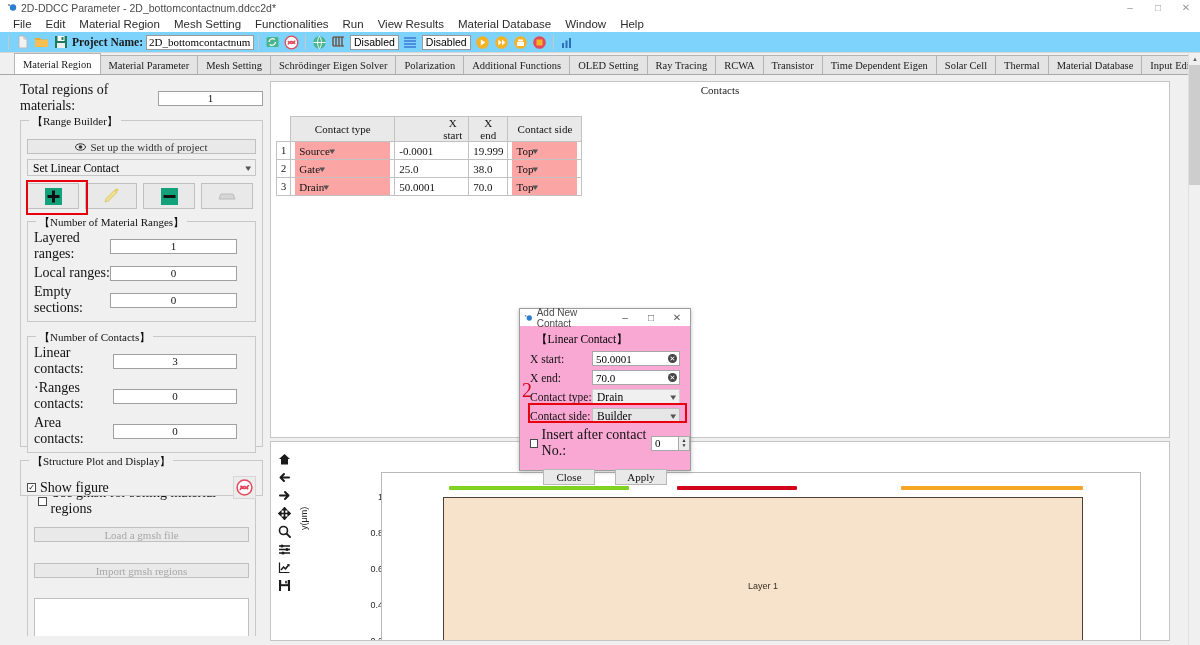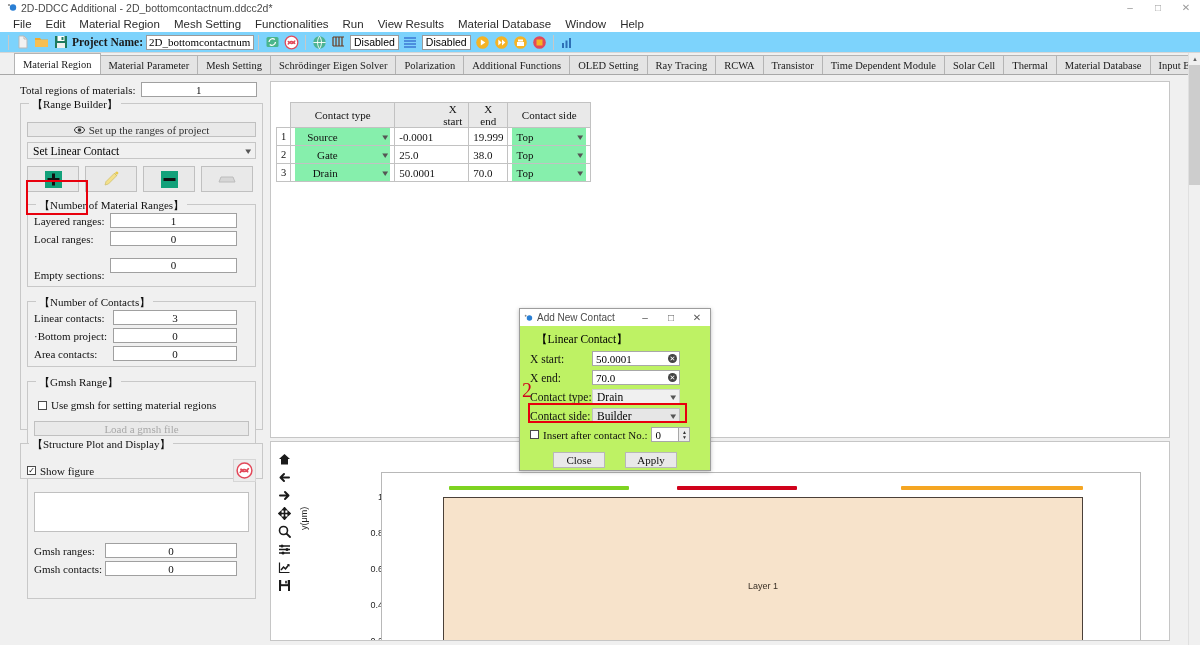--- a/index.html
+++ b/index.html
@@ -87,21 +87,21 @@
 
   
   .content { position: absolute; left: 0; top: 75px; width: 1200px; height: 570px; background: #f0f0f0; }
 
   
   .leftpanel {
     position: absolute; left: 20px; top: 7px; width: 243px; height: 557px;
     background: #f0f0f0; overflow: hidden;
   }
   .row { display: flex; align-items: center; margin-bottom: 3px; }
-  .fld-label { font-family: "Liberation Serif", serif; font-size: 11px; color: #111; }
+  .fld-label { font-family: "Liberation Serif", serif; font-size: 14px; color: #111; }
   .fld-input {
     background: #ffffff; border: 1px solid #a0a0a0; height: 15px;
     font-family: "Liberation Serif", serif; font-size: 11px; color: #111;
     display: flex; align-items: center; justify-content: center;
   }
   .group {
     border: 1px solid #c8c8c8; position: relative; background: #f0f0f0;
   }
   .group-title {
     position: absolute; top: -7px; left: 8px; background: #f0f0f0; padding: 0 3px;
@@ -150,43 +150,43 @@
   table.contacts td {
     border: 1px solid #c2c2c2; height: 18px; padding: 0 4px; color: #111;
     background: #ffffff;
   }
   td.rownum {
     border: none; background: transparent; padding: 0 3px 0 0; text-align: center;
     font-size: 10.5px; width: 10px;
   }
   td.combo-cell { background: #e9e9e9; padding: 0; }
   .cell-combo {
-    display: flex; align-items: center; justify-content: flex-end;
-    height: 100%; padding: 0 3px 0 4px; background: #86efac; gap: 45px;
+    display: flex; align-items: center; justify-content: flex-start;
+    height: 100%; padding: 0 3px 0 4px; background: #fca5a5;
   }
 
   
   .plot-panel {
     position: absolute; left: 270px; top: 366px; width: 900px; height: 200px;
     background: #ffffff; border: 1px solid #c6c6c6; overflow: hidden;
   }
   .mpl-toolbar {
     position: absolute; left: 0; top: 0; width: 26px; height: 200px;
     display: flex; flex-direction: column; align-items: center; padding-top: 8px;
   }
   .mpl-btn { width: 20px; height: 18px; display: flex; align-items: center; justify-content: center; }
 
   .axis-label {
     font-family: "Liberation Sans", sans-serif; font-size: 9px; color: #262626;
   }
 
   
   .dialog {
-    position: absolute; left: 519px; top: 233px; width: 192px; height: 163px;
-    background: #bef264; border: 1px solid #9d9d9d;
+    position: absolute; left: 519px; top: 233px; width: 172px; height: 163px;
+    background: #f9a8d4; border: 1px solid #9d9d9d;
     box-shadow: 0 1px 4px rgba(0,0,0,0.25);
   }
   .dlg-title {
     height: 17px; background: #ffffff; display: flex; align-items: center;
     font-size: 10px; color: #4a4a4a; padding-left: 4px;
   }
   .dlg-btns { margin-left: auto; display: flex; }
   .dlg-btn { width: 26px; height: 17px; display: flex; align-items: center; justify-content: center; font-size: 10px; color: #5a5a5a; }
   .dlg-row { display: flex; align-items: center; margin: 2px 0 0 10px; }
   .dlg-lbl { font-family: "Liberation Serif", serif; font-size: 11.5px; color: #111; width: 62px; }
@@ -237,21 +237,21 @@
 
 <div id="app">
 
   <div class="titlebar">
     <div class="tb-icon">
       <svg width="11" height="11" viewBox="0 0 11 11">
         <circle cx="6" cy="5.5" r="3.2" fill="#2a7fd4"></circle>
         <circle cx="2" cy="3" r="1.1" fill="#888"></circle>
       </svg>
     </div>
-    <div class="tb-text">2D-DDCC Additional - 2D_bottomcontactnum.ddcc2d*</div>
+    <div class="tb-text">2D-DDCC Parameter - 2D_bottomcontactnum.ddcc2d*</div>
     <div class="win-btns">
       <div class="win-btn">–</div>
       <div class="win-btn">□</div>
       <div class="win-btn">✕</div>
     </div>
   </div>
 
   <div class="menubar">
     <div class="menu-item">File</div>
     <div class="menu-item">Edit</div>
@@ -360,21 +360,21 @@
     <div class="tab active">Material Region</div>
     <div class="tab">Material Parameter</div>
     <div class="tab">Mesh Setting</div>
     <div class="tab">Schrödinger Eigen Solver</div>
     <div class="tab">Polarization</div>
     <div class="tab">Additional Functions</div>
     <div class="tab">OLED Setting</div>
     <div class="tab">Ray Tracing</div>
     <div class="tab">RCWA</div>
     <div class="tab">Transistor</div>
-    <div class="tab">Time Dependent Module</div>
+    <div class="tab">Time Dependent Eigen</div>
     <div class="tab">Solar Cell</div>
     <div class="tab">Thermal</div>
     <div class="tab">Material Database</div>
     <div class="tab">Input Editor</div>
   </div>
 
   <div class="content">
 
     <div class="leftpanel">
 
@@ -384,21 +384,21 @@
       </div>
 
       <div class="group" style="height:327px;padding:16px 6px 0 6px;">
         <div class="group-title">【Range Builder】</div>
 
         <div class="gbtn" style="height:15px;margin-top:2px;">
           <svg width="11" height="8" viewBox="0 0 11 8" style="margin-right:4px;">
             <ellipse cx="5.5" cy="4" rx="5" ry="3.2" fill="none" stroke="#333" stroke-width="1"></ellipse>
             <circle cx="5.5" cy="4" r="1.8" fill="#333"></circle>
           </svg>
-          <span>Set up the ranges of project</span>
+          <span>Set up the width of project</span>
         </div>
 
         <div class="combo" style="margin-top:5px;">
           <span>Set Linear Contact</span>
           <span class="chev">▾</span>
         </div>
 
         <div style="display:flex;gap:6px;margin-top:7px;">
           <div class="gbtn" style="width:52px;height:26px;">
             <svg width="17" height="17" viewBox="0 0 17 17">
@@ -431,33 +431,33 @@
           <div class="group-title">【Number of Material Ranges】</div>
           <div class="row">
             <div class="fld-label" style="width:76px;">Layered ranges:</div>
             <div class="fld-input" style="width:127px;">1</div>
           </div>
           <div class="row">
             <div class="fld-label" style="width:76px;">Local ranges:</div>
             <div class="fld-input" style="width:127px;">0</div>
           </div>
           <div class="row" style="margin-bottom:0;">
-            <div class="fld-label" style="width:76px;margin-top:20px;">Empty sections:</div>
+            <div class="fld-label" style="width:76px;">Empty sections:</div>
             <div class="fld-input" style="width:127px;">0</div>
           </div>
         </div>
 
         <div class="group" style="margin-top:14px;padding:8px 6px 5px 6px;">
           <div class="group-title">【Number of Contacts】</div>
           <div class="row">
             <div class="fld-label" style="width:79px;">Linear contacts:</div>
             <div class="fld-input" style="width:124px;">3</div>
           </div>
           <div class="row">
-            <div class="fld-label" style="width:79px;">·Bottom project:</div>
+            <div class="fld-label" style="width:79px;">·Ranges contacts:</div>
             <div class="fld-input" style="width:124px;">0</div>
           </div>
           <div class="row" style="margin-bottom:0;">
             <div class="fld-label" style="width:79px;">Area contacts:</div>
             <div class="fld-input" style="width:124px;">0</div>
           </div>
         </div>
 
         <div class="group" style="margin-top:14px;padding:10px 6px 6px 6px;height:218px;">
           <div class="group-title">【Gmsh Range】</div>
@@ -502,20 +502,21 @@
               <path d="M4 11c1.8-4.6 6.3-4.6 8-0.6M12.6 6c-1.8 4.6-6.3 4.6-8 0.6" stroke="#e2495a" stroke-width="1.6" fill="none"></path>
             </svg>
           </div>
         </div>
       </div>
 
       <div class="redbox" style="left:6px;top:98px;width:62px;height:35px;"></div>
     </div>
 
     <div class="contacts-panel">
+      <div class="contacts-title">Contacts</div>
 
       <table class="contacts">
         <thead>
           <tr>
             <th style="border:none;background:transparent;width:12px;"></th>
             <th style="width:104px;">Contact type</th>
             <th style="width:40px;padding-left:48px;">X start</th>
             <th style="width:38px;">X end</th>
             <th style="width:74px;">Contact side</th>
           </tr>

